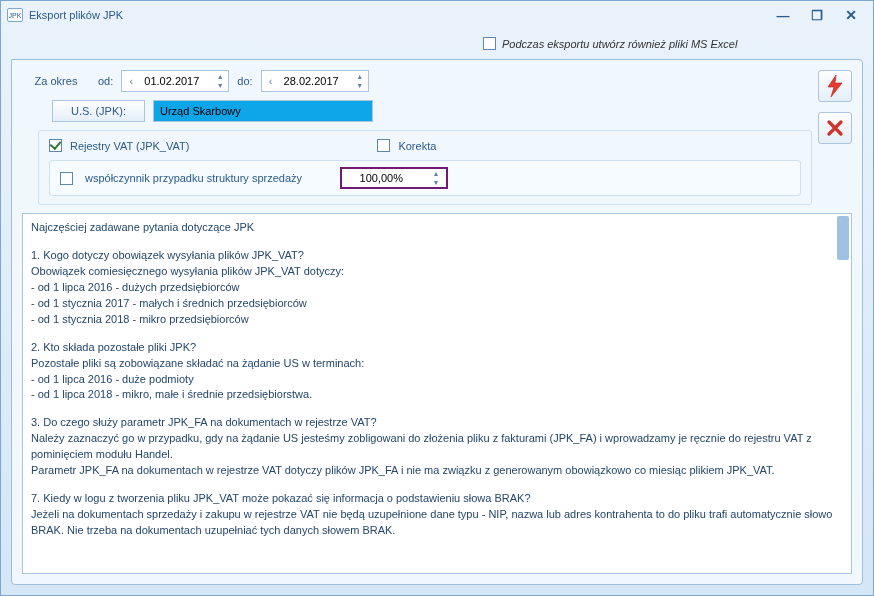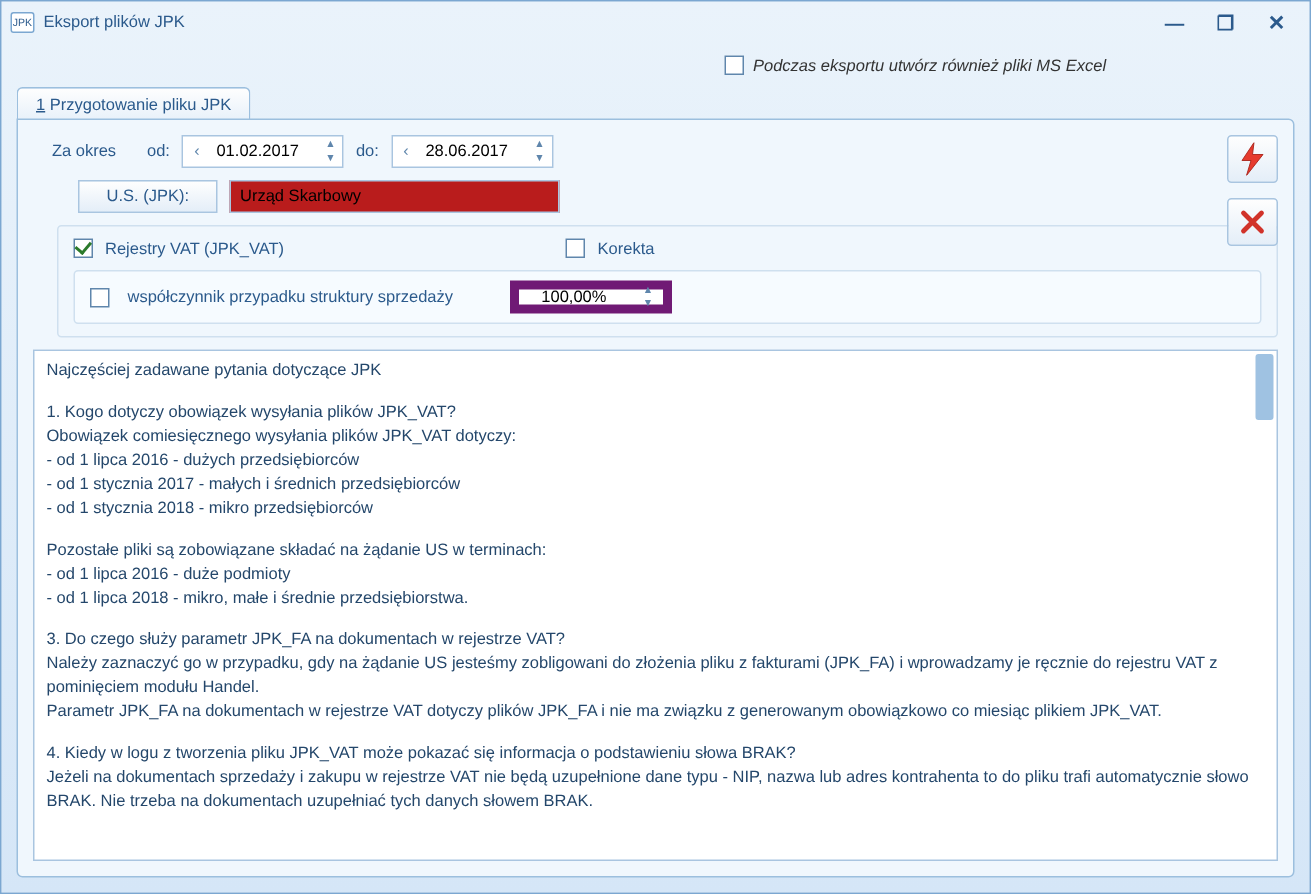--- a/index.html
+++ b/index.html
@@ -22,34 +22,34 @@
   .label { color: #2b5a8c; }
   .datebox { height: 22px; border: 1px solid #a9c5e0; background: #fff; display: flex; align-items: center; padding: 0 2px 0 22px; width: 108px; position: relative; }
   .datebox .left-arrow { position: absolute; left: 2px; top: 3px; width: 14px; height: 14px; display:flex;align-items:center;justify-content:center;color:#5f86ac; cursor:pointer;}
   .datebox .spin { display:flex; flex-direction:column; margin-left:auto;}
   .spin-btn { width:12px; height:9px; display:flex; align-items:center; justify-content:center; font-size:7px; color:#5f86ac; cursor:pointer;}
   .sidebtns { display:flex; flex-direction:column; gap:10px; position:absolute; right:10px; top:10px;}
   .sq-btn { width:34px; height:32px; border:1px solid #a9c5e0; background: linear-gradient(#fefefe,#e4eef8); border-radius:3px; display:flex; align-items:center; justify-content:center; cursor:pointer;}
   .usbtn { height:22px; border:1px solid #a9c5e0; background: linear-gradient(#fefefe,#e4eef8); border-radius:0; padding:0 18px; color:#2b5a8c; display:flex; align-items:center; cursor:pointer;}
   .combo { height:22px; border:1px solid #a9c5e0; background:#fff; display:flex; align-items:center; padding:0 4px; width:180px; position:relative;}
   .combo .dd { position:absolute; right:2px; top:3px; width:14px; height:14px; display:flex;align-items:center;justify-content:center;color:#5f86ac; cursor:pointer; font-size:8px;}
-  .textfield { height:22px; border:1px solid #a9c5e0; background:#b91c1c; padding:0 6px; display:flex; align-items:center; width:220px;}
+  .textfield { height:22px; border:1px solid #a9c5e0; background:#0ea5e9; padding:0 6px; display:flex; align-items:center; width:220px;}
   .group { border:1px solid #cfe0ef; border-radius:3px; padding:8px 10px; background:#f0f7fd; display:flex; flex-direction:column; gap:8px;margin-left:16px;}
   .chk { width:13px; height:13px; border:1px solid #5f86ac; background:#fff; position:relative; cursor:pointer;}
   .chk.checked::after { content:""; position:absolute; left:2px; top:-1px; width:5px; height:8px; border:solid #2b7a2b; border-width:0 2px 2px 0; transform:rotate(40deg);}
   .subrow { border:1px solid #cfe0ef; border-radius:3px; padding:6px 10px; display:flex; align-items:center; gap:12px; background:#f6fbff;}
-  .pct { height:22px; border:6px solid #701a75; background:#fff; width:108px; display:flex; align-items:center; padding:0 4px; position:relative;}
+  .pct { height:22px; border:2px solid #701a75; background:#fff; width:108px; display:flex; align-items:center; padding:0 4px; position:relative;}
   .pct .spin { margin-left:auto;}
   .faq { flex:1; border:1px solid #a9c5e0; background:#fff; padding:6px 8px; overflow:auto; color:#24476b; line-height:1.45; position:relative;}
   .faq::-webkit-scrollbar { width:16px;}
   .faq p { margin:0;}
   .faq .blk { margin-bottom:12px;}
   .scroll-thumb { position:absolute; right:2px; top:2px; width:12px; height:44px; background:#9fc2e2; border-radius:2px;}
   .period-left { width:68px; text-align:center;}
-  .main-cols { display:flex; flex-direction:column;}
+  .main-cols { display:flex; }
   .main-left { flex:1; display:flex; flex-direction:column; gap:8px;}
 </style>
 </head>
 <body>
 
 <div class="window">
   <div class="titlebar">
     <div class="app-icon">JPK</div>
     <span>Eksport plików JPK</span>
     <div class="spacer"></div>
@@ -61,45 +61,40 @@
   </div>
 
   <div class="content">
     <div class="toprow">
       <div class="exportcheck">
         <div class="chk"></div>
         <span>Podczas eksportu utwórz również pliki MS Excel</span>
       </div>
     </div>
 
-    <div class="tabstrip">
-      <div class="tab">
-        <span class="under">1</span><span> Przygotowanie pliku JPK</span>
-      </div>
-    </div>
 
     <div class="panel">
       <div class="main-cols">
         <div class="main-left">
 
           <div class="row">
             <div class="label period-left">Za okres</div>
             <span class="label">od:</span>
             <div class="datebox">
               <div class="left-arrow">‹</div>
               <span>01.02.2017</span>
               <div class="spin">
                 <div class="spin-btn">▲</div>
                 <div class="spin-btn">▼</div>
               </div>
             </div>
             <span class="label">do:</span>
             <div class="datebox">
               <div class="left-arrow">‹</div>
-              <span>28.06.2017</span>
+              <span>28.02.2017</span>
               <div class="spin">
                 <div class="spin-btn">▲</div>
                 <div class="spin-btn">▼</div>
               </div>
             </div>
           </div>
 
           <div class="row">
             <div style="width:22px;"></div>
             <div class="usbtn">U.S. (JPK):</div>
@@ -156,31 +151,32 @@
             <p>Najczęściej zadawane pytania dotyczące JPK</p>
           </div>
         <div class="blk">
           <p>1. Kogo dotyczy obowiązek wysyłania plików JPK_VAT?</p>
           <p>Obowiązek comiesięcznego wysyłania plików JPK_VAT dotyczy:</p>
           <p>- od 1 lipca 2016 - dużych przedsiębiorców</p>
           <p>- od 1 stycznia 2017 - małych i średnich przedsiębiorców</p>
           <p>- od 1 stycznia 2018 - mikro przedsiębiorców</p>
         </div>
         <div class="blk">
+          <p>2. Kto składa pozostałe pliki JPK?</p>
           <p>Pozostałe pliki są zobowiązane składać na żądanie US w terminach:</p>
           <p>- od 1 lipca 2016 - duże podmioty</p>
           <p>- od 1 lipca 2018 - mikro, małe i średnie przedsiębiorstwa.</p>
         </div>
         <div class="blk">
           <p>3. Do czego służy parametr JPK_FA na dokumentach w rejestrze VAT?</p>
           <p>Należy zaznaczyć go w przypadku, gdy na żądanie US jesteśmy zobligowani do złożenia pliku z fakturami (JPK_FA) i wprowadzamy je ręcznie do rejestru VAT z pominięciem modułu Handel.</p>
           <p>Parametr JPK_FA na dokumentach w rejestrze VAT dotyczy plików JPK_FA i nie ma związku z generowanym obowiązkowo co miesiąc plikiem JPK_VAT.</p>
         </div>
         <div class="blk">
-          <p>4. Kiedy w logu z tworzenia pliku JPK_VAT może pokazać się informacja o podstawieniu słowa BRAK?</p>
+          <p>7. Kiedy w logu z tworzenia pliku JPK_VAT może pokazać się informacja o podstawieniu słowa BRAK?</p>
           <p>Jeżeli na dokumentach sprzedaży i zakupu w rejestrze VAT nie będą uzupełnione dane typu - NIP, nazwa lub adres kontrahenta to do pliku trafi automatycznie słowo BRAK. Nie trzeba na dokumentach uzupełniać tych danych słowem BRAK.</p>
         </div>
         <div class="scroll-thumb"></div>
       </div>
 
     </div>
   </div>
 </div>
 
 </body></html>

